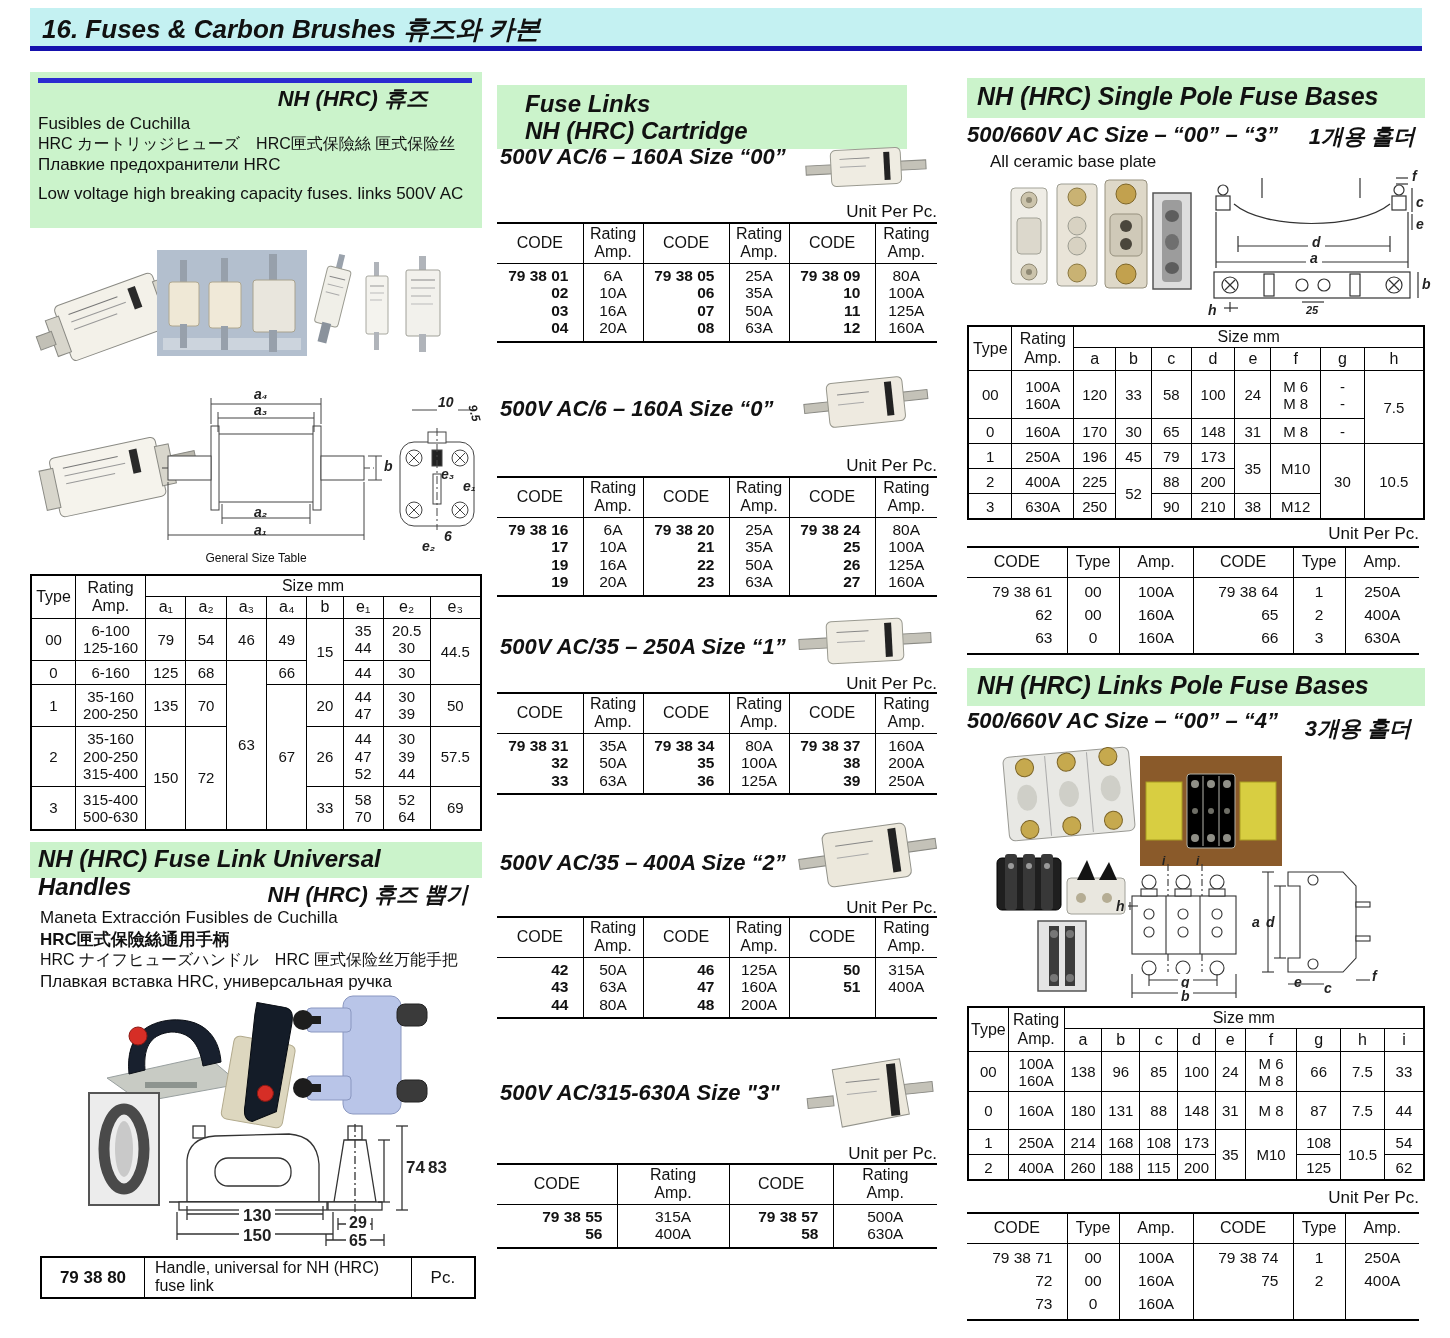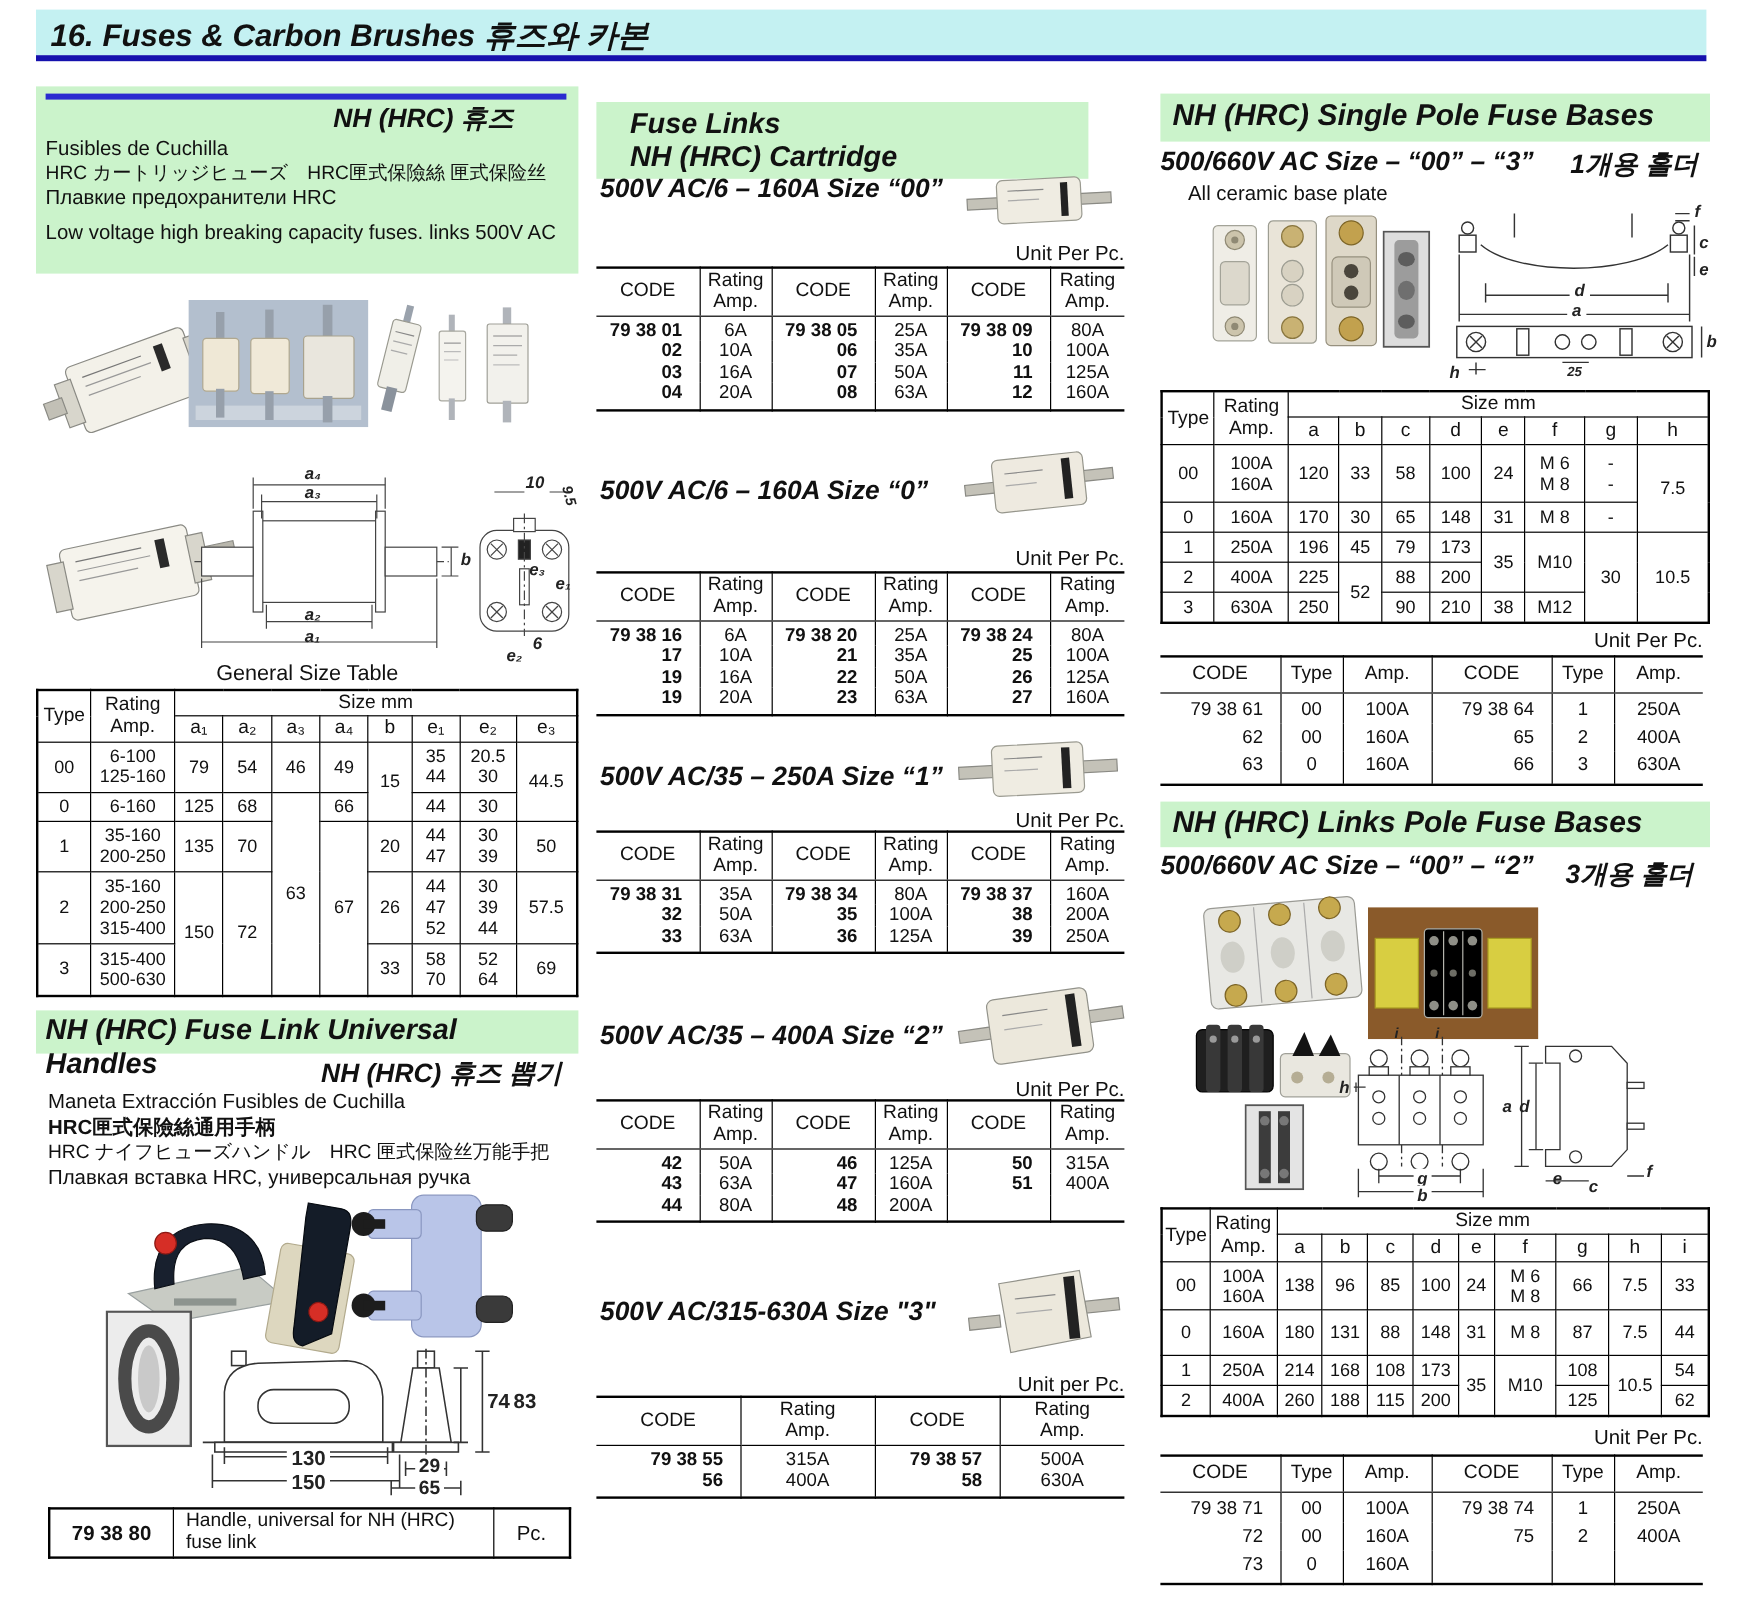--- a/index.html
+++ b/index.html
@@ -184,21 +184,21 @@
 <span class="dlab" style="left:94px;top:132px;">a₁</span>
 <span class="dlab" style="left:224px;top:68px;">b</span>
 <span class="dlab" style="left:278px;top:4px;">10</span>
 <span class="dlab" style="left:306px;top:16px;transform:rotate(75deg);font-size:12px;">9.5</span>
 <span class="dlab" style="left:281px;top:76px;">e₃</span>
 <span class="dlab" style="left:303px;top:88px;">e₁</span>
 <span class="dlab" style="left:284px;top:138px;">6</span>
 <span class="dlab" style="left:262px;top:148px;">e₂</span>
 </div>
 
-<div class="abs center" style="left:30px;top:551px;width:452px;font-size:18px;">General Size Table</div>
+<div class="abs center" style="left:30px;top:551px;width:452px;font-size:12px;">General Size Table</div>
 <table class="abs stable" style="left:30px;top:574px;width:452px;">
   <colgroup>
       <col style="width:42px">
       <col style="width:66px">
       <col style="width:38px">
       <col style="width:38px">
       <col style="width:38px">
       <col style="width:38px">
       <col style="width:34px">
       <col style="width:38px">
@@ -937,21 +937,21 @@
         <td>160A</td>
         <td>66</td>
         <td>3</td>
         <td>630A</td>
       </tr>
     </tbody>
 </table>
 
 <div class="abs green it b" style="left:967px;top:668px;width:458px;height:38px;padding:3px 10px;font-size:25px;">NH (HRC) Links Pole Fuse Bases</div>
 <div class="abs" style="left:967px;top:708px;width:458px;display:flex;justify-content:space-between;padding-right:14px;">
-  <span class="it b" style="font-size:22px;">500/660V AC Size – “00” – “2”</span>
+  <span class="it b" style="font-size:22px;">500/660V AC Size – “00” – “4”</span>
   <span class="it b" style="font-size:22px;padding-top:6px;">3개용 홀더</span>
 </div>
 
 <span class="fig" style="left:1000px;top:742px;">
 <svg width="138" height="104" viewBox="0 0 138 104">
       <g transform="rotate(-5 69 52)">
         <rect x="6" y="10" width="126" height="84" rx="6" fill="#e8e8e4" stroke="#9a9a94"></rect>
         <line x1="48" y1="12" x2="48" y2="92" stroke="#aaa"></line>
         <line x1="90" y1="12" x2="90" y2="92" stroke="#aaa"></line>
         <circle cx="27" cy="22" r="9" fill="#c6a94e" stroke="#7d6527"></circle>

